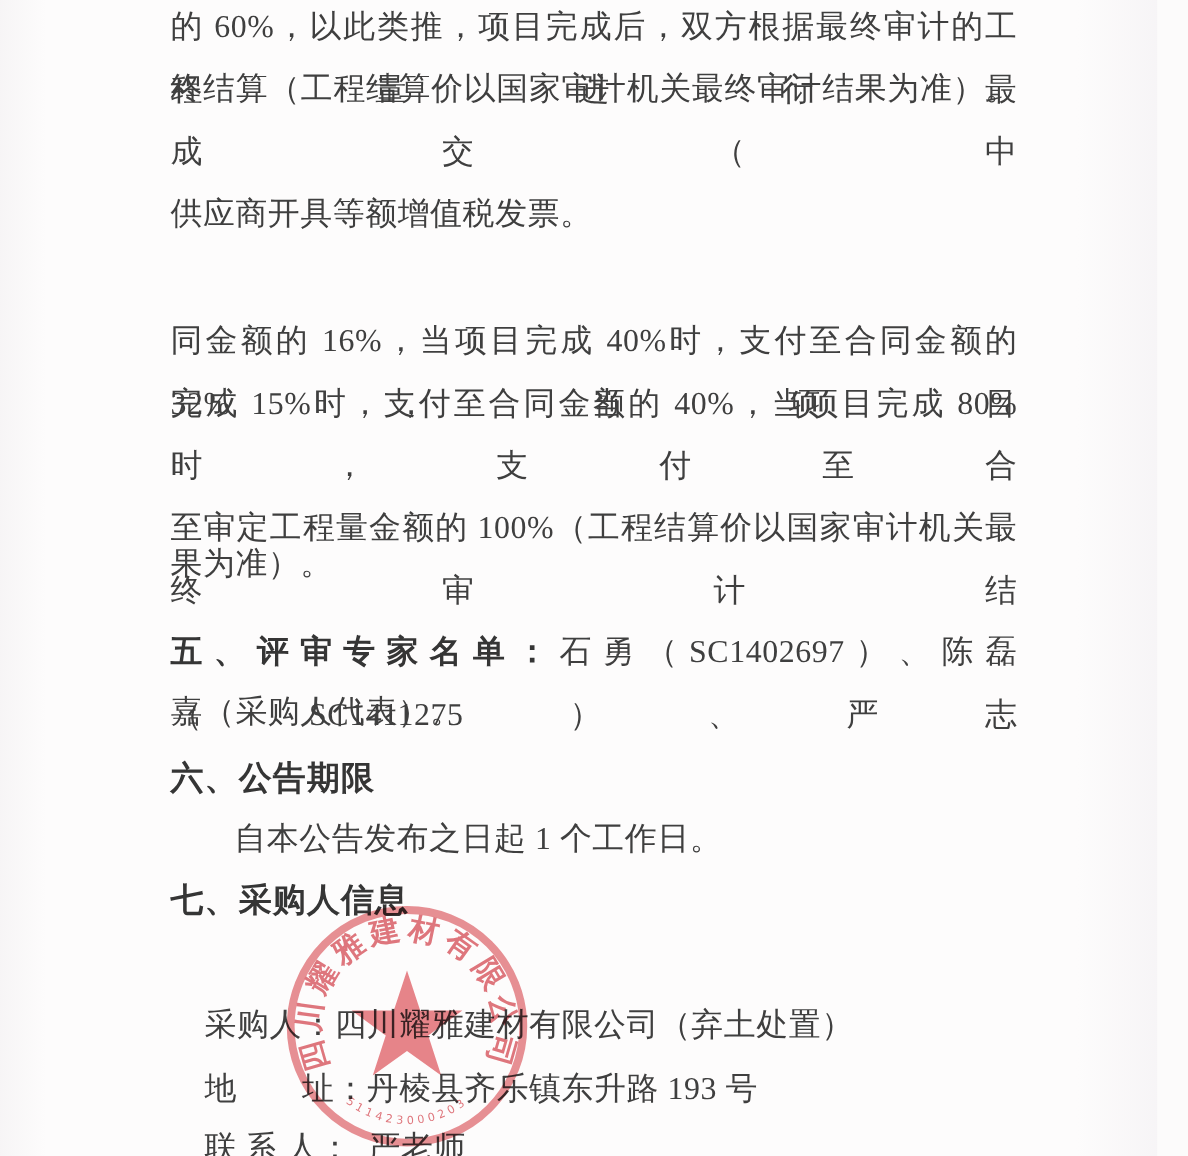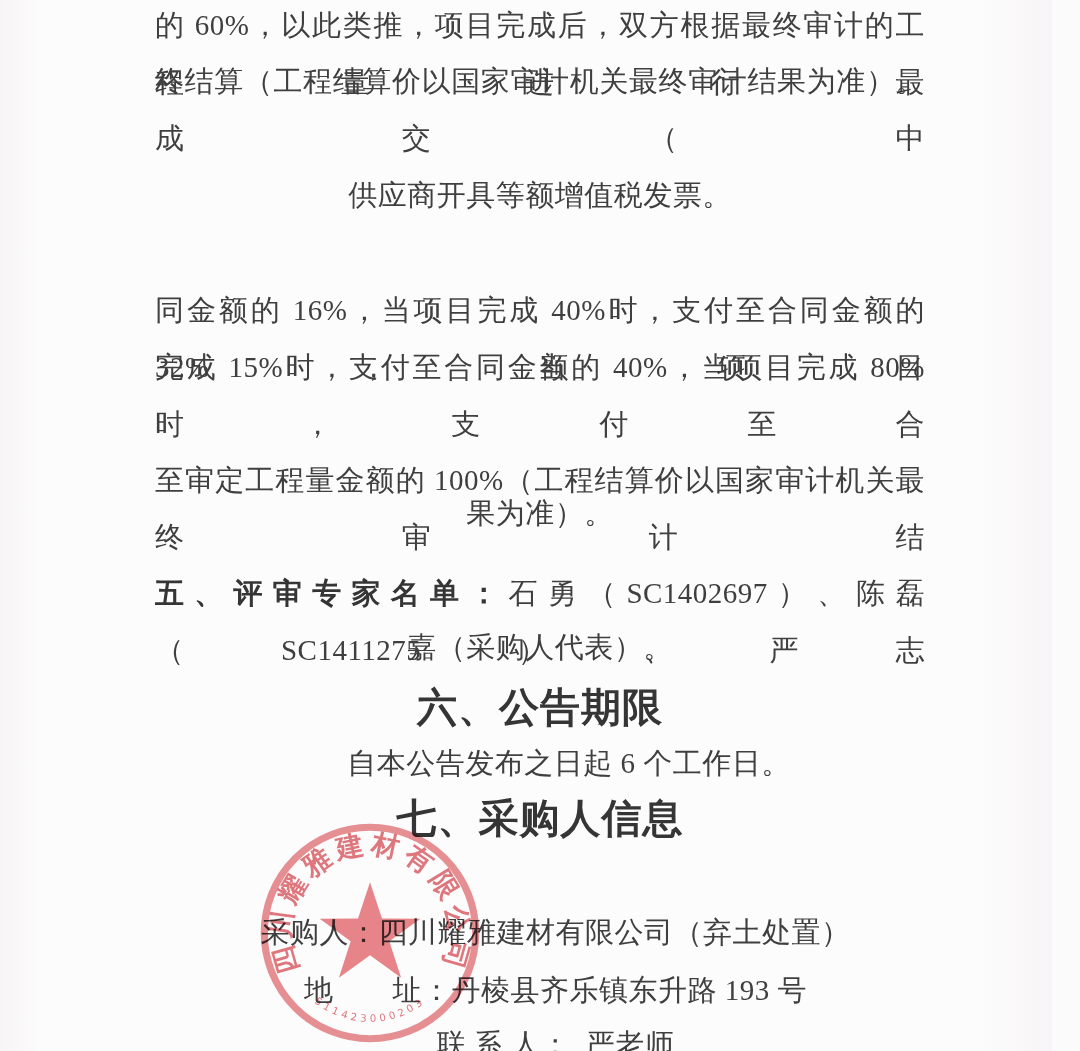--- a/index.html
+++ b/index.html
@@ -19,32 +19,31 @@
   .line {
     position: absolute;
     left: 155px;
     width: 770px;
     height: 57px;
     line-height: 57px;
     font-size: 29px;
     letter-spacing: 0.5px;
     color: #3f3f3f;
     font-family: "Liberation Serif", "DejaVu Serif", serif;
-    text-align: center;
   }
   .jline {
     text-align: justify;
     text-align-last: justify;
     text-justify: inter-character;
   }
   .indent { text-indent: 58px; }
   .heading {
     font-family: "Liberation Sans", "DejaVu Sans", sans-serif;
     font-weight: 700;
-    font-size: 40px;
+    font-size: 30px;
     color: #353535;
     letter-spacing: 1px;
   }
   .bold-prefix {
     font-family: Liberation Serif, serif;
     font-weight: 700;
     color: #353535;
   }
   .pre { white-space: pre; }
   #seal {
@@ -70,21 +69,21 @@
   <div class="line jline" style="top:339px">完成 15%时，支付至合同金额的 40%，当项目完成 80%时，支付至合</div>
   <div class="line jline" style="top:452px">至审定工程量金额的 100%（工程结算价以国家审计机关最终审计结</div>
   <div class="line" style="top:485px">果为准）。</div>
 
   <div class="line jline" style="top:565px">
     <span class="bold-prefix">五、评审专家名单：</span><span>石勇（SC1402697）、陈磊（SC1411275）、严志</span>
   </div>
   <div class="line" style="top:619px">嘉（采购人代表）。</div>
 
   <div class="line heading" style="top:679px">六、公告期限</div>
-  <div class="line indent" style="top:735px">自本公告发布之日起 6 个工作日。</div>
+  <div class="line indent" style="top:735px">自本公告发布之日起 1 个工作日。</div>
 
   <div class="line pre" style="top:847px; text-indent:50px">
     <span>采购人：</span><span>四川耀雅建材有限公司（弃土处置）</span>
   </div>
 
   <div class="line heading" style="top:790px">七、采购人信息</div>
   <div class="line pre" style="top:905px; text-indent:50px">
     <span>地　　址：</span><span>丹棱县齐乐镇东升路 193 号</span>
   </div>
   <div class="line pre" style="top:959px; text-indent:50px">

